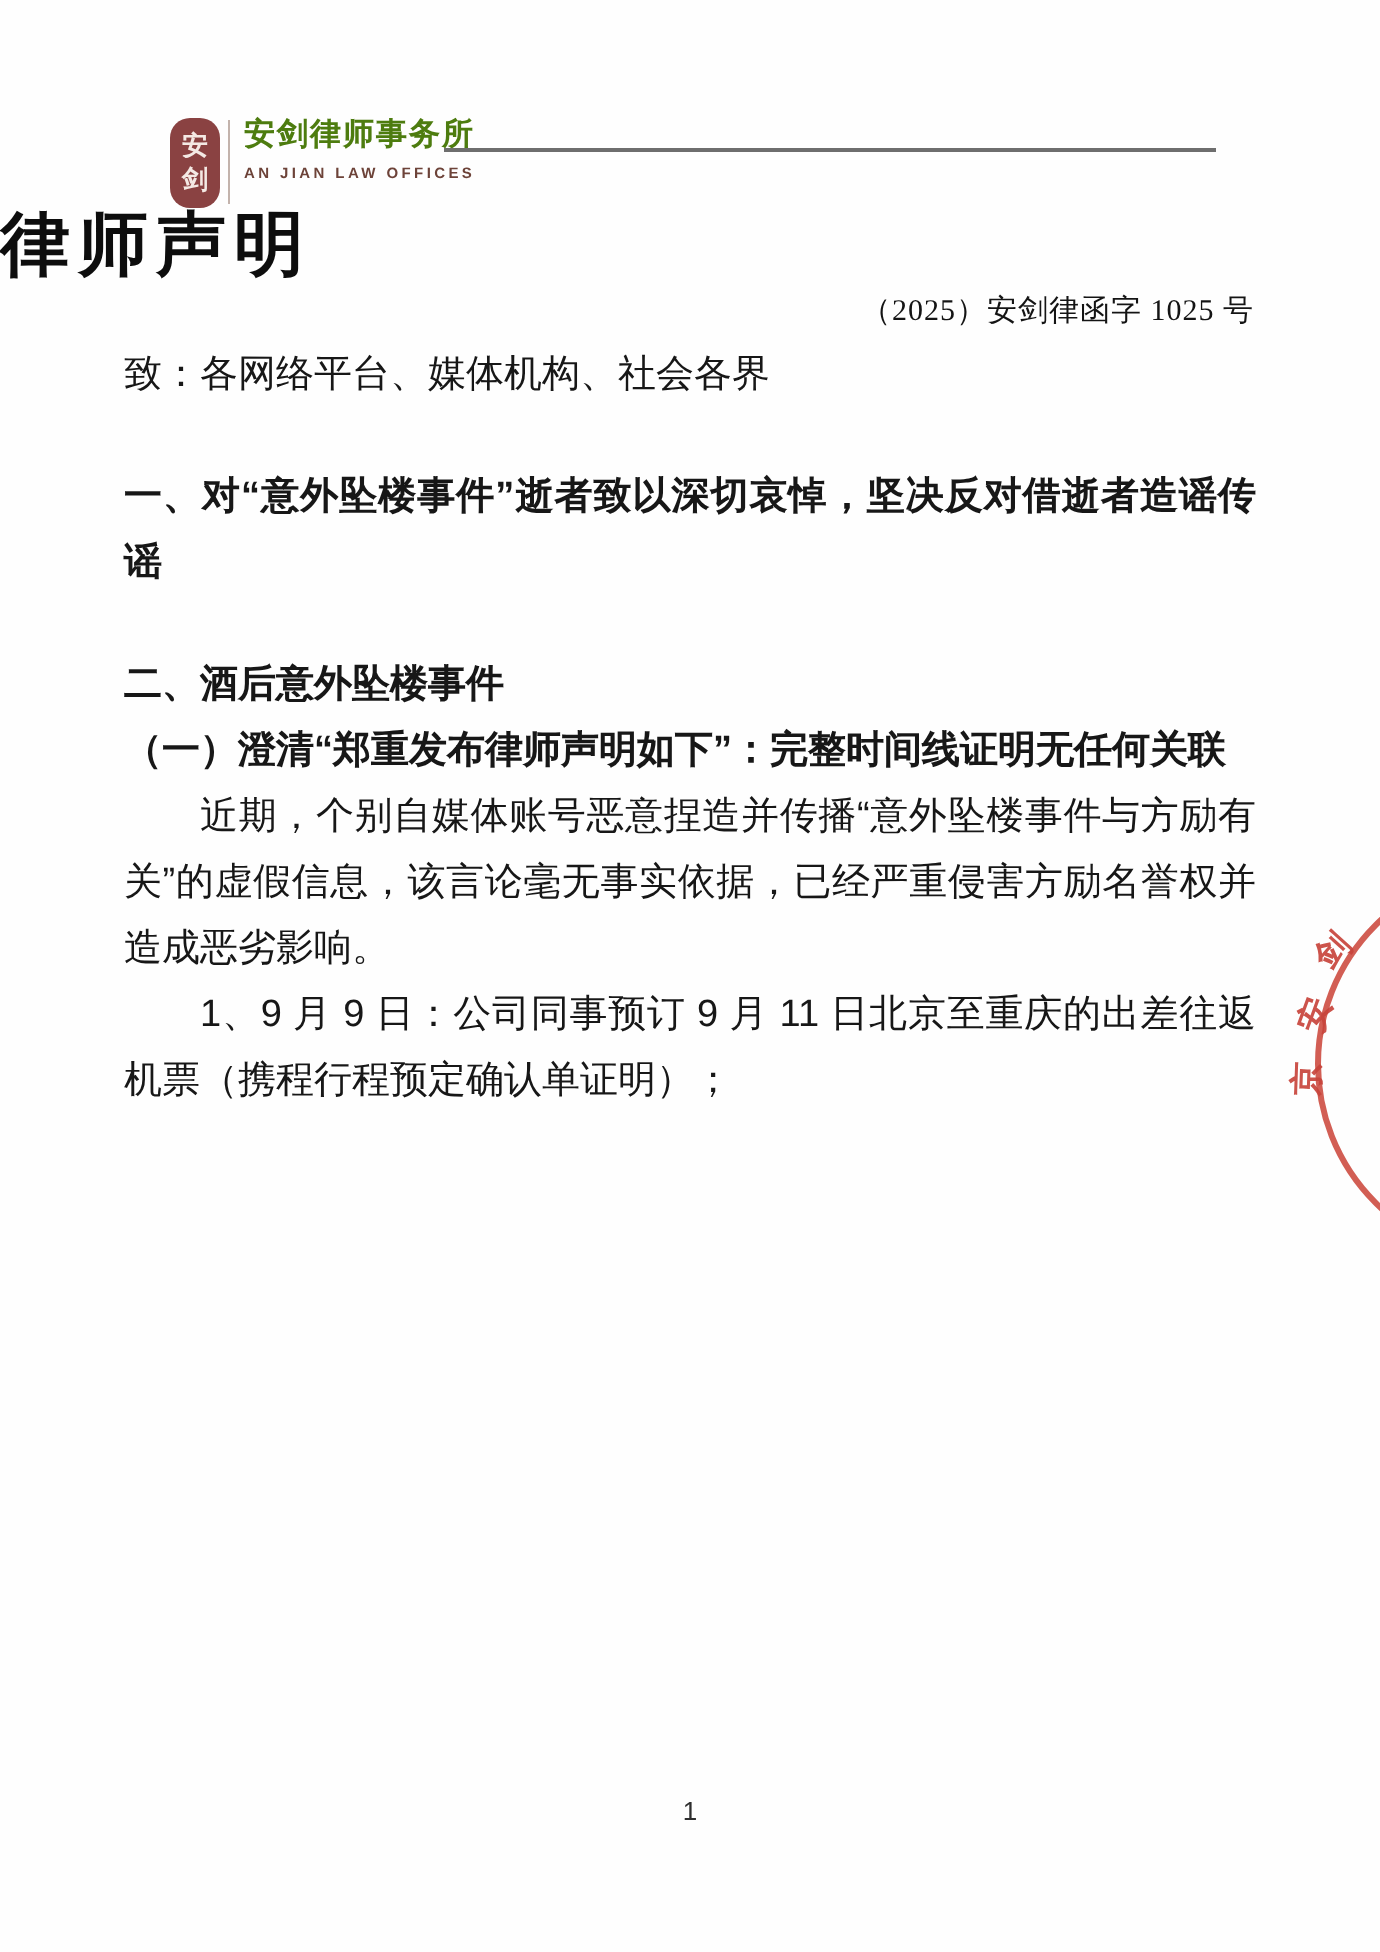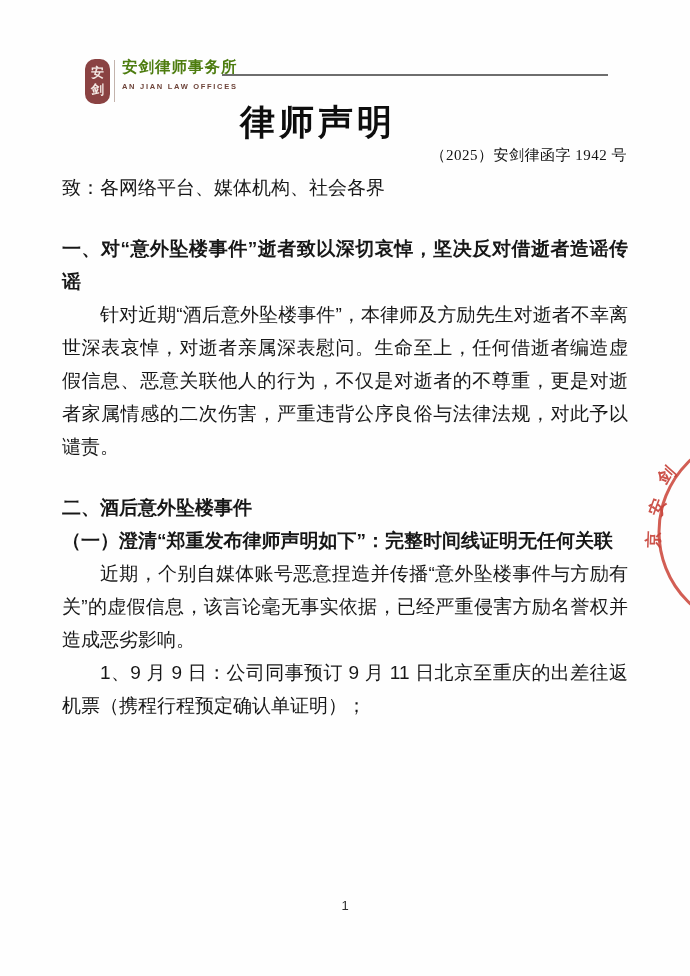--- a/index.html
+++ b/index.html
@@ -37,21 +37,21 @@
     color: #6d4339;
   }
   .header-rule {
     position: absolute; left: 222px; top: 74px;
     width: 386px; height: 2px; background: #6e6e6e;
   }
 
   
   .doc-title {
     position: absolute; left: 0; top: 99px; width: 636px;
-    text-align: center;
+    text-align: left;
     font-size: 35px; font-weight: bold; letter-spacing: 4px;
     color: #0d0d0d;
     font-family: "Liberation Serif", serif;
   }
   .doc-number {
     position: absolute; right: 63px; top: 146px;
     font-size: 15px; color: #141414;
     font-family: "Liberation Serif", serif;
     letter-spacing: 0.5px;
   }
@@ -101,26 +101,25 @@
       <span>安</span>
       <span>剑</span>
     </div>
     <div class="logo-divider"></div>
     <div class="firm-cn">安剑律师事务所</div>
     <div class="firm-en">AN JIAN LAW OFFICES</div>
     <div class="header-rule"></div>
   </div>
 
   <div class="doc-title">律师声明</div>
-  <div class="doc-number">（2025）安剑律函字 1942 号</div>
+  <div class="doc-number">（2025）安剑律函字 1025 号</div>
 
   <div class="doc-body">
     <div class="salutation">致：各网络平台、媒体机构、社会各界</div>
     <div class="sec-heading">一、对“意外坠楼事件”逝者致以深切哀悼，坚决反对借逝者造谣传谣</div>
-    <div class="para">针对近期“酒后意外坠楼事件”，本律师及方励先生对逝者不幸离世深表哀悼，对逝者亲属深表慰问。生命至上，任何借逝者编造虚假信息、恶意关联他人的行为，不仅是对逝者的不尊重，更是对逝者家属情感的二次伤害，严重违背公序良俗与法律法规，对此予以谴责。</div>
     <div class="sec-heading">二、酒后意外坠楼事件</div>
     <div class="sub-heading">（一）澄清“郑重发布律师声明如下”：完整时间线证明无任何关联</div>
     <div class="para">近期，个别自媒体账号恶意捏造并传播“意外坠楼事件与方励有关”的虚假信息，该言论毫无事实依据，已经严重侵害方励名誉权并造成恶劣影响。</div>
     <div class="para">1、9 月 9 日：公司同事预订 9 月 11 日北京至重庆的出差往返机票（携程行程预定确认单证明）；</div>
   </div>
 
   <div class="stamp">
     <svg width="220" height="205" viewBox="0 0 220 205">
       <circle cx="115" cy="102" r="98" fill="none" stroke="#cc483c" stroke-width="3" opacity="0.88"></circle>
     </svg>

